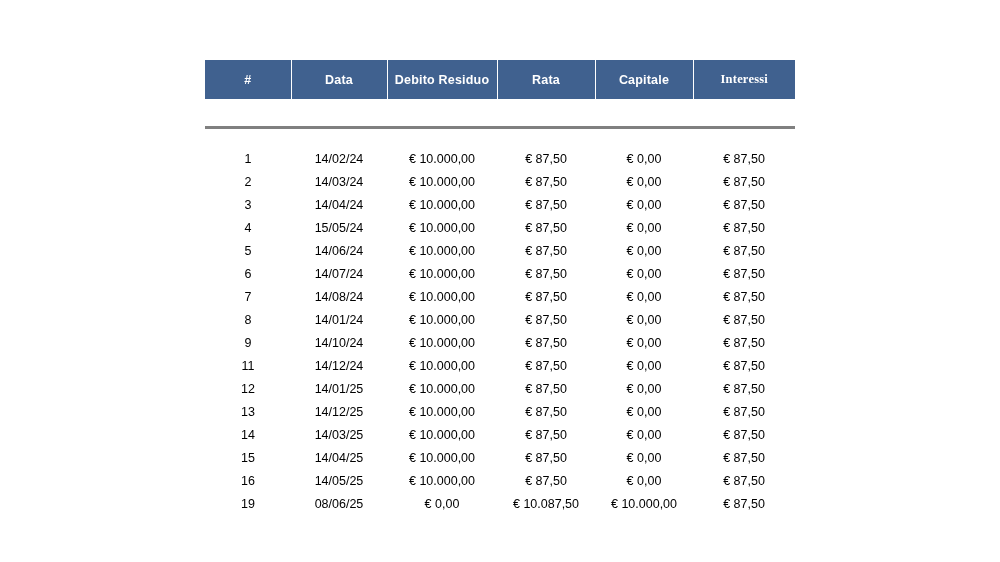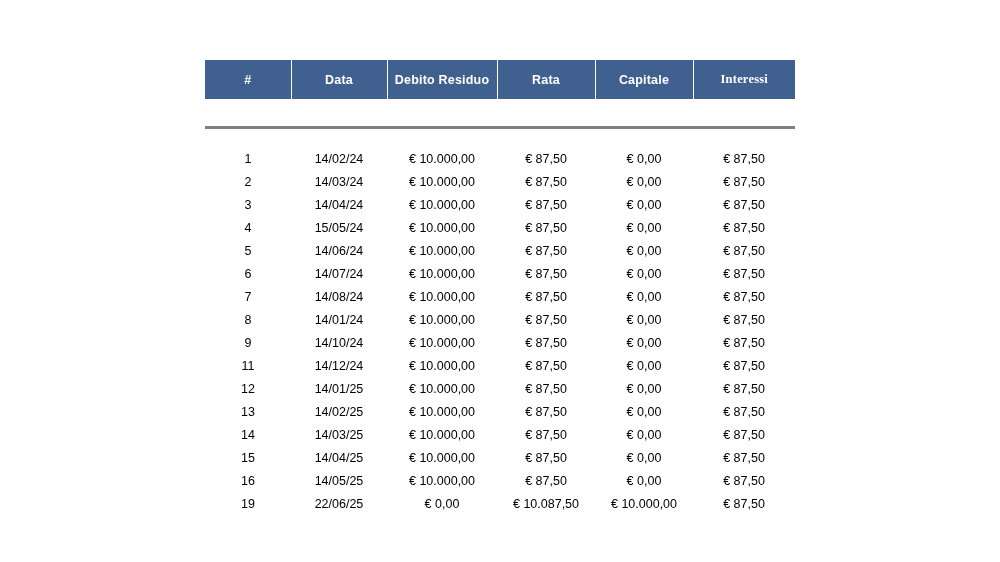--- a/index.html
+++ b/index.html
@@ -202,21 +202,21 @@
           <tr>
             <td class="cell num">12</td>
             <td class="cell">14/01/25</td>
             <td class="cell">€ 10.000,00</td>
             <td class="cell">€ 87,50</td>
             <td class="cell">€ 0,00</td>
             <td class="cell">€ 87,50</td>
           </tr>
           <tr>
             <td class="cell num">13</td>
-            <td class="cell">14/02/25</td>
+            <td class="cell">14/12/25</td>
             <td class="cell">€ 10.000,00</td>
             <td class="cell">€ 87,50</td>
             <td class="cell">€ 0,00</td>
             <td class="cell">€ 87,50</td>
           </tr>
           <tr>
             <td class="cell num">14</td>
             <td class="cell">14/03/25</td>
             <td class="cell">€ 10.000,00</td>
             <td class="cell">€ 87,50</td>
@@ -234,21 +234,21 @@
           <tr>
             <td class="cell num">16</td>
             <td class="cell">14/05/25</td>
             <td class="cell">€ 10.000,00</td>
             <td class="cell">€ 87,50</td>
             <td class="cell">€ 0,00</td>
             <td class="cell">€ 87,50</td>
           </tr>
           <tr>
             <td class="cell num">19</td>
-            <td class="cell">22/06/25</td>
+            <td class="cell">08/06/25</td>
             <td class="cell">€ 0,00</td>
             <td class="cell">€ 10.087,50</td>
             <td class="cell">€ 10.000,00</td>
             <td class="cell">€ 87,50</td>
           </tr>
         </tbody>
     </table>
   </div>
 </div>
 

